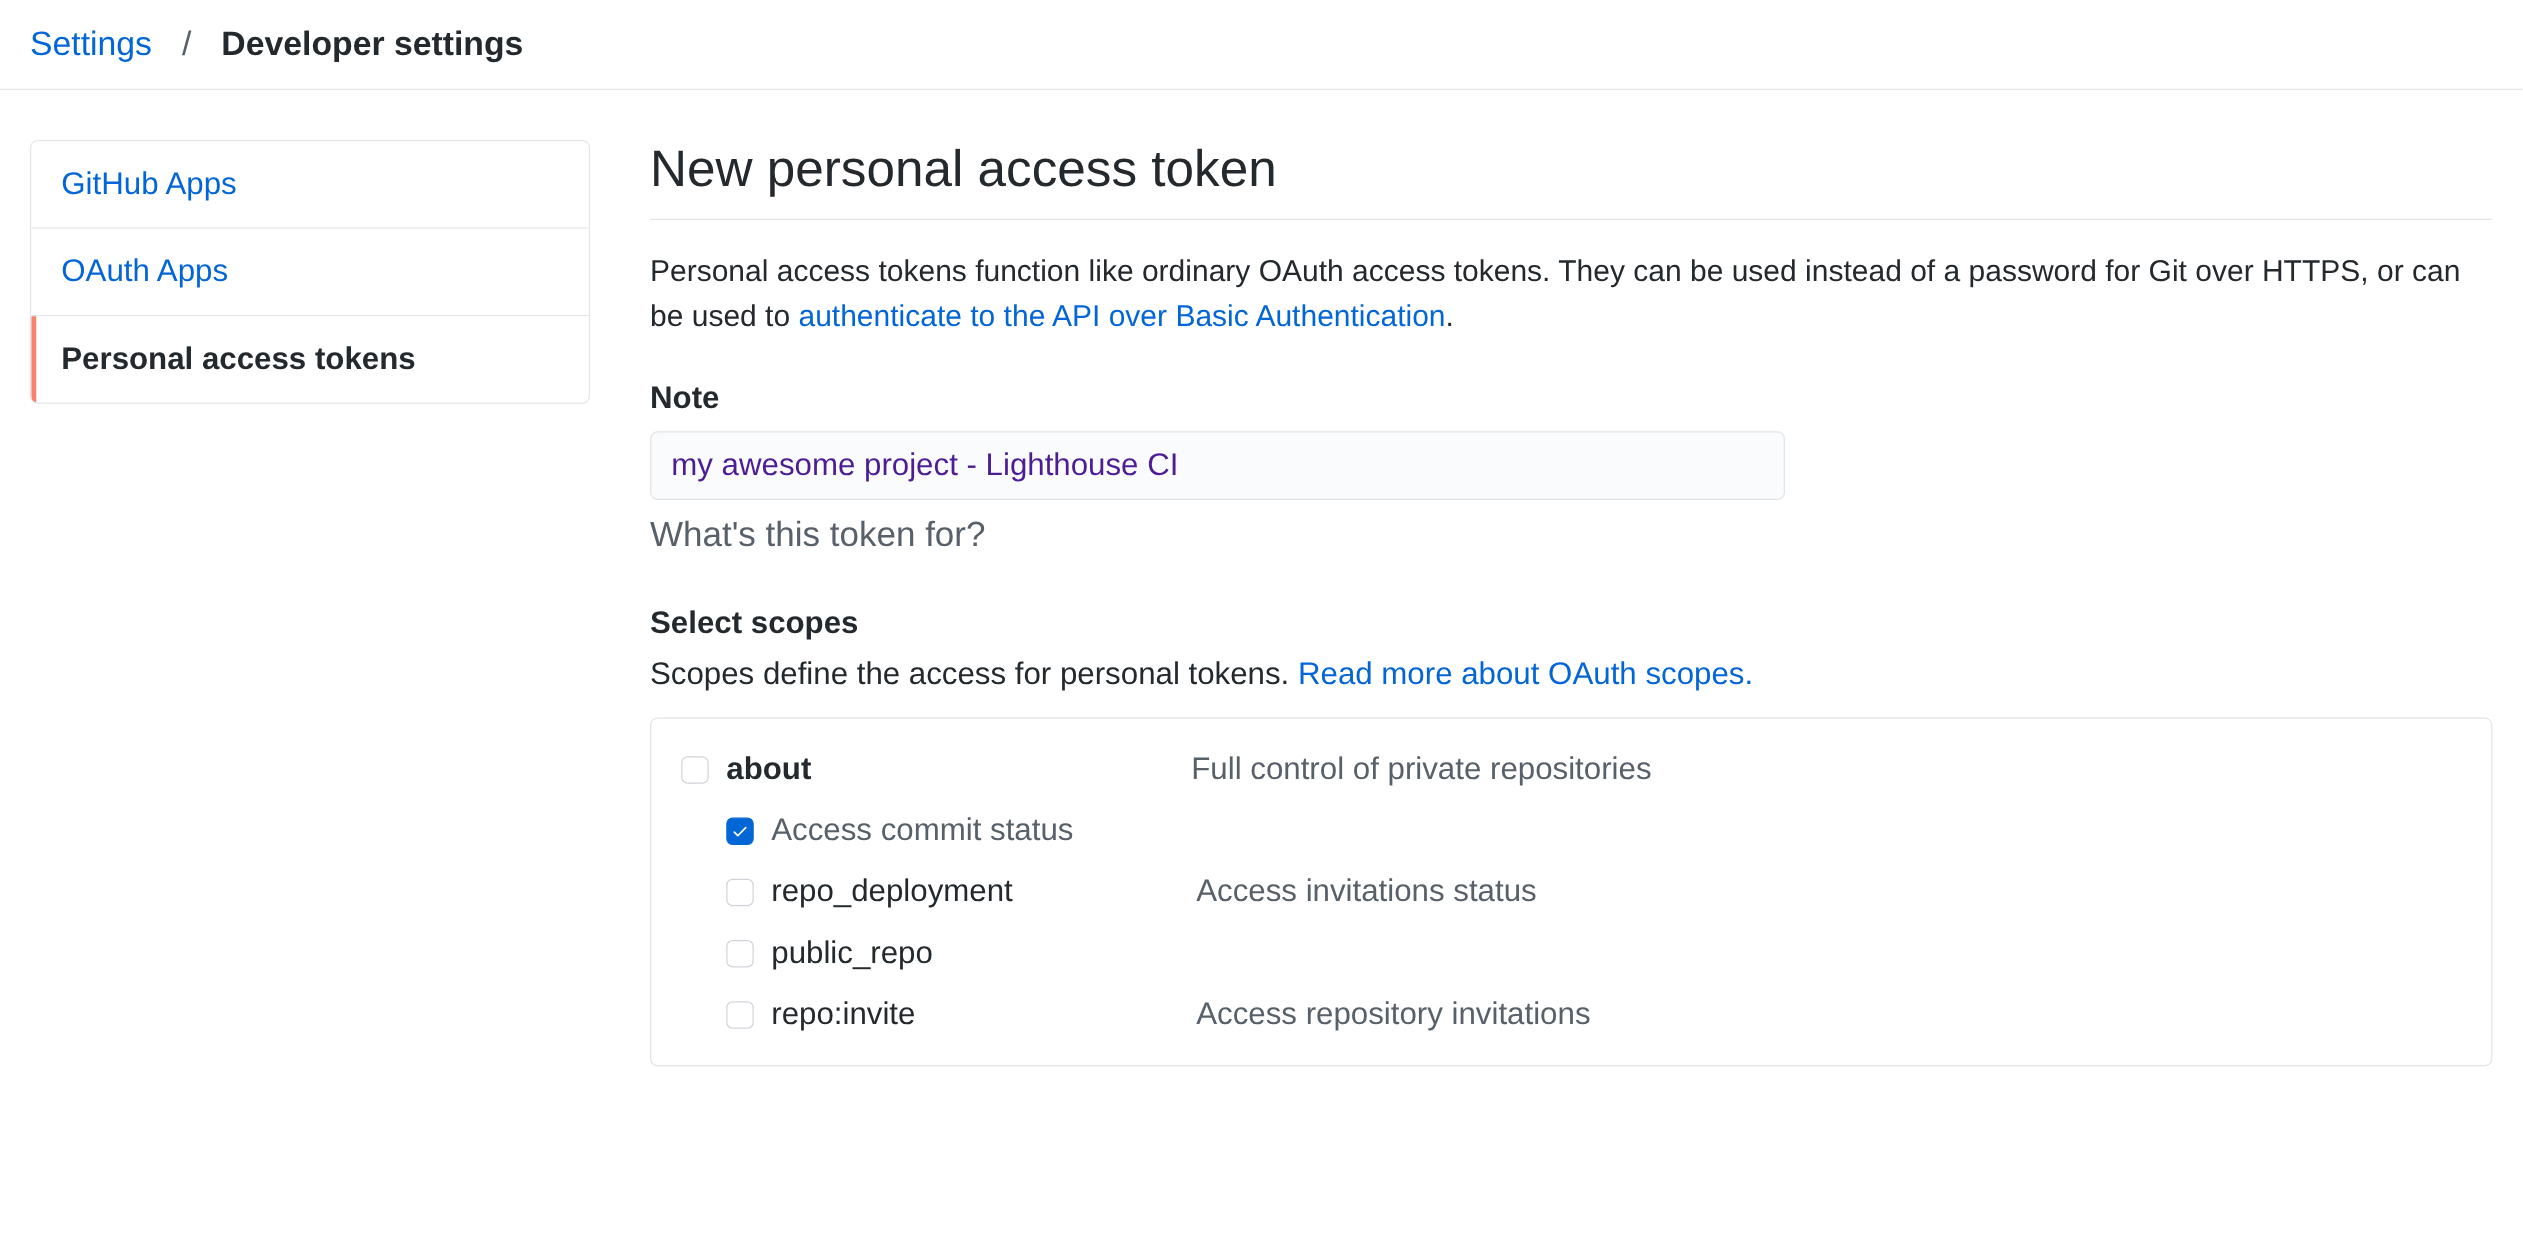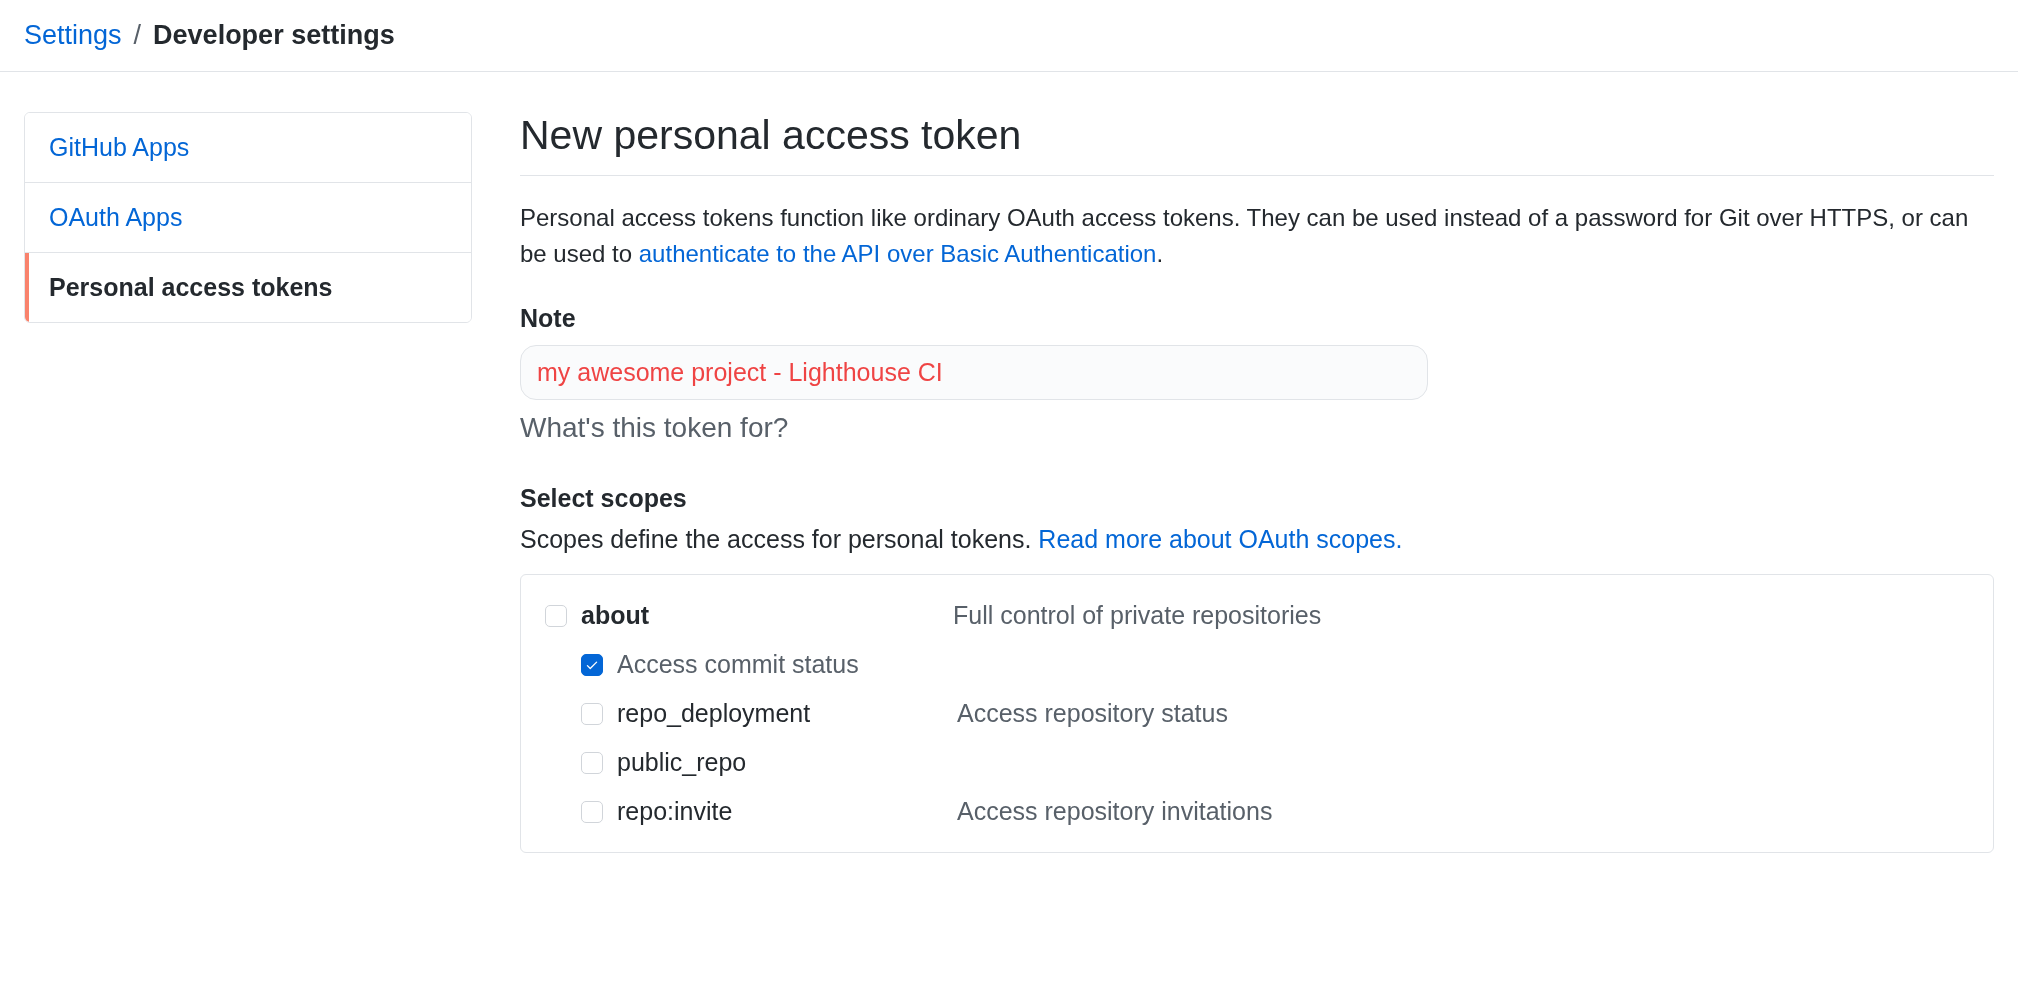--- a/index.html
+++ b/index.html
@@ -11,21 +11,21 @@
       font-family: -apple-system, BlinkMacSystemFont, "Segoe UI", Helvetica, Arial, sans-serif;
       color: #24292e;
       background: #ffffff;
       font-size: 14px;
     }
     .breadcrumb {
       padding: 20px 24px;
       font-size: 27px;
       display: flex;
       align-items: center;
-      gap: 12px;
+      gap: 24px;
     }
     .breadcrumb-link {
       color: #0366d6;
       text-decoration: none;
     }
     .breadcrumb-separator {
       color: #586069;
       font-weight: 300;
     }
     .breadcrumb-current {
@@ -104,23 +104,23 @@
       font-weight: 600;
       color: #24292e;
       margin-bottom: 12px;
       display: block;
     }
     .text-input {
       width: 908px;
       padding: 12px 16px;
       font-size: 25px;
       border: 1px solid #e1e4e8;
-      border-radius: 16px;
+      border-radius: 6px;
       background: #fafbfc;
-      color: #ef4444;
+      color: #4c1d95;
       font-family: inherit;
     }
     .help-text {
       font-size: 28px;
       color: #586069;
       margin-top: 12px;
       margin-bottom: 40px;
     }
     .scopes-description {
       font-size: 25px;
@@ -238,21 +238,21 @@
               <path d="M13.78 4.22a.75.75 0 010 1.06l-7.25 7.25a.75.75 0 01-1.06 0L2.22 9.28a.75.75 0 011.06-1.06L6 10.94l6.72-6.72a.75.75 0 011.06 0z"></path>
             </svg>
         </span>
         <span class="scope-description">Access commit status</span>
       </div>
       <div class="scope-row child">
         <span class="scope-checkbox">
           
         </span>
         <span class="scope-name">repo_deployment</span>
-        <span class="scope-description">Access repository status</span>
+        <span class="scope-description">Access invitations status</span>
       </div>
       <div class="scope-row child">
         <span class="scope-checkbox">
           
         </span>
         <span class="scope-name">public_repo</span>
       </div>
       <div class="scope-row child">
         <span class="scope-checkbox">
           

